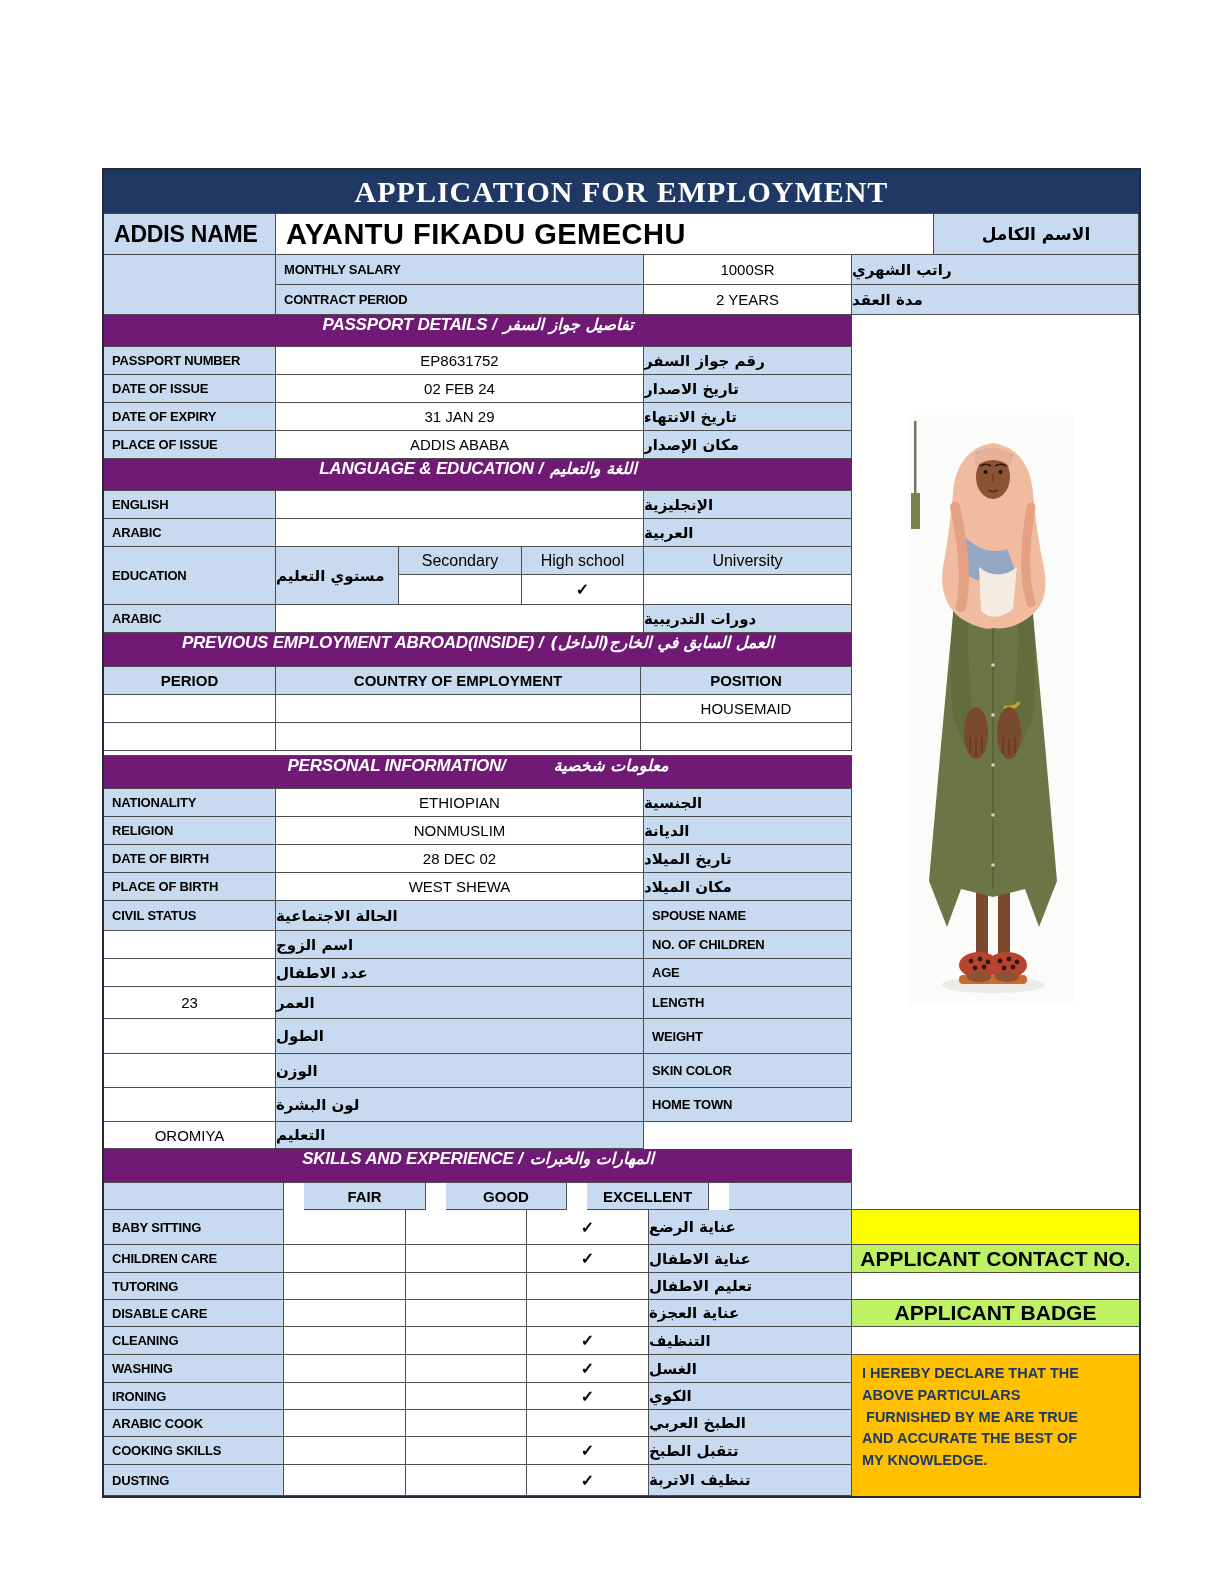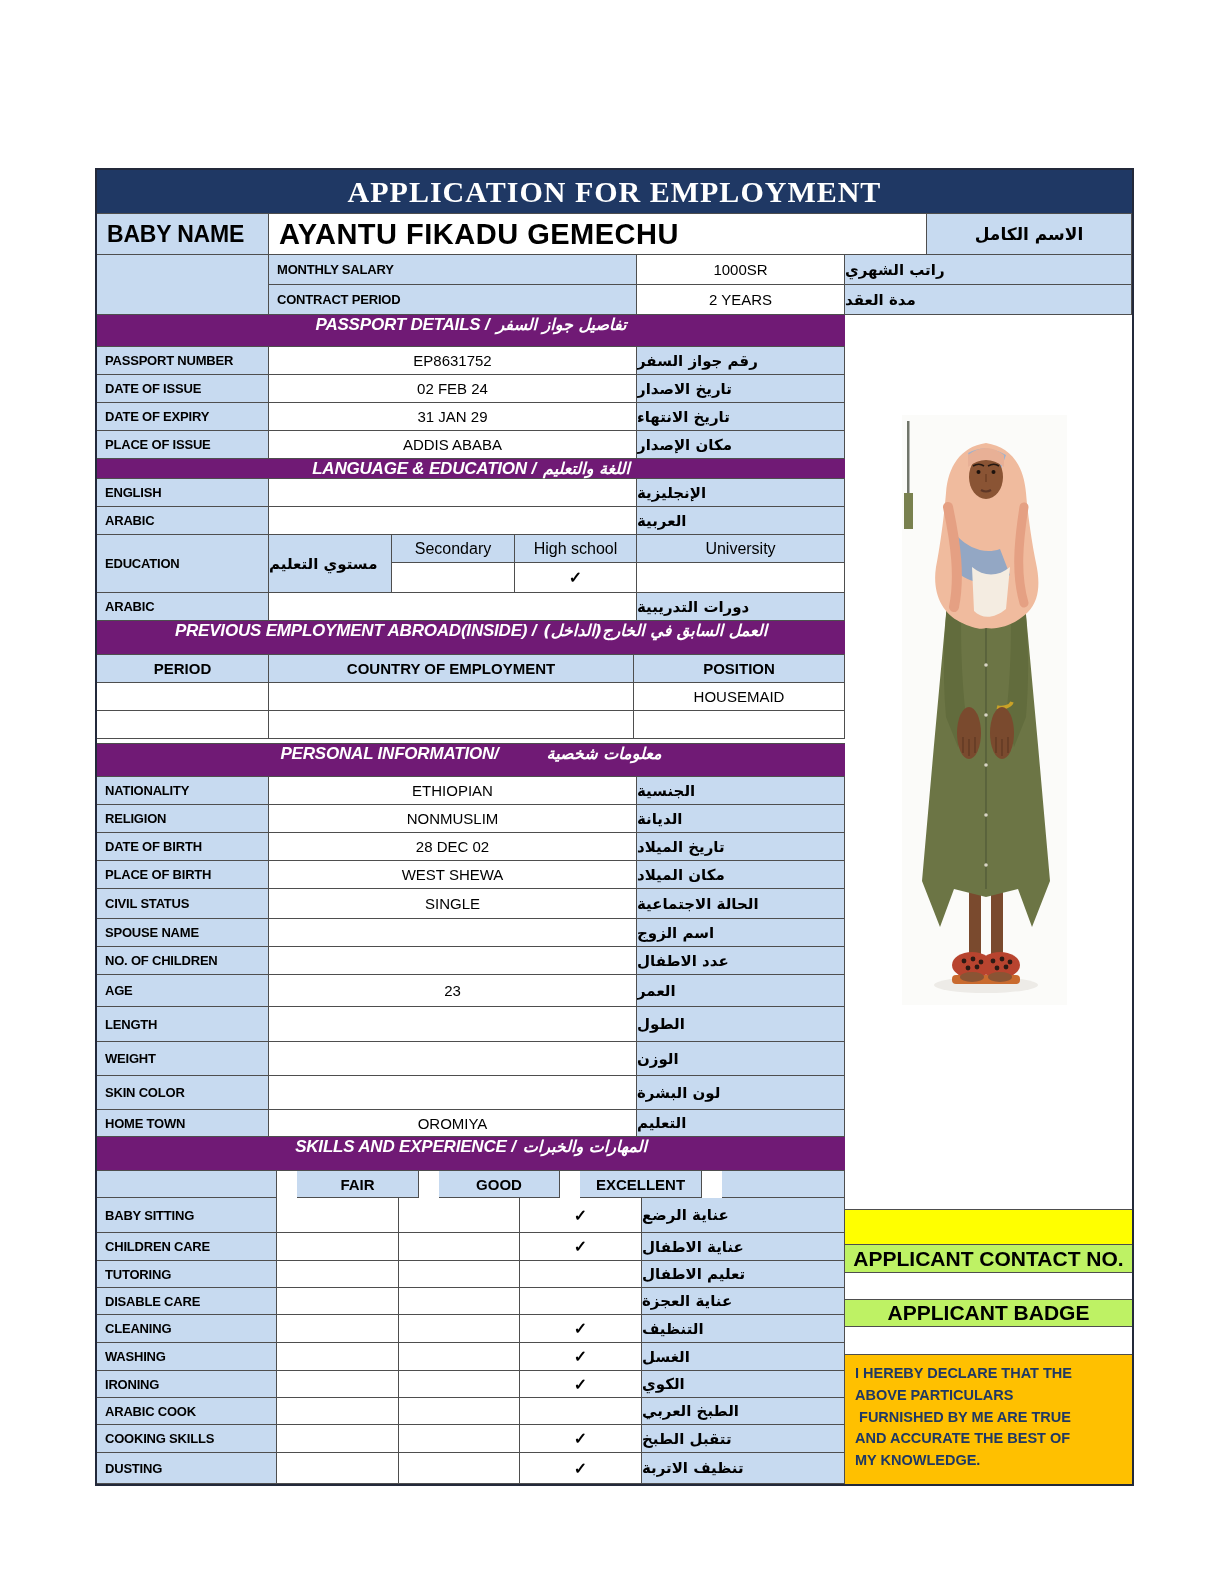--- a/index.html
+++ b/index.html
@@ -2,21 +2,21 @@
 <html><head>
 <meta charset="utf-8">
 <style>
   html,body{margin:0;padding:0;}
   body{
     width:1224px;height:1584px;background:#ffffff;position:relative;
     font-family:"Liberation Sans",sans-serif;color:#000;
     -webkit-font-smoothing:antialiased;
   }
   .form{
-    position:absolute;left:95px;top:168px;width:1039px;box-sizing:border-box;
+    position:absolute;left:102px;top:168px;width:1039px;box-sizing:border-box;
     border:2px solid #23293a;background:#fff;
   }
   
   .cell{box-sizing:border-box;border-right:1px solid #4e4e4e;border-bottom:1px solid #4e4e4e;
         display:flex;align-items:center;overflow:hidden;}
   .lbl{background:#C7DAF0;font-weight:bold;font-size:13px;padding-left:8px;letter-spacing:-0.2px;}
   .val{background:#ffffff;justify-content:center;font-size:15px;}
   .ar{background:#C7DAF0;justify-content:flex-end;padding-right:10px;
       font-family:"DejaVu Sans",sans-serif;font-weight:bold;font-size:15px;direction:rtl;}
   .blue{background:#C7DAF0;}
@@ -75,21 +75,21 @@
 </head>
 <body>
 
 <div class="form">
 
   <div class="title-bar">
     <span>APPLICATION FOR EMPLOYMENT</span>
   </div>
 
   <div class="fullname-row">
-    <div class="cell lbl biglbl">BABY NAME</div>
+    <div class="cell lbl biglbl">ADDIS NAME</div>
     <div class="cell name-cell">AYANTU FIKADU GEMECHU</div>
     <div class="cell ar bigar">الاسم الكامل</div>
   </div>
 
   <div class="toprows">
     <div class="cell lbl">MONTHLY SALARY</div>
     <div class="cell val">1000SR</div>
     <div class="cell ar">راتب الشهري</div>
     <div class="cell blue" style="grid-row:1/3;"></div>
     <div class="cell lbl">CONTRACT PERIOD</div>
@@ -113,21 +113,21 @@
         <div class="cell val">02 FEB 24</div>
         <div class="cell ar">تاريخ الاصدار</div>
         <div class="cell lbl">DATE OF EXPIRY</div>
         <div class="cell val">31 JAN 29</div>
         <div class="cell ar">تاريخ الانتهاء</div>
         <div class="cell lbl">PLACE OF ISSUE</div>
         <div class="cell val">ADDIS ABABA</div>
         <div class="cell ar">مكان الإصدار</div>
       </div>
 
-      <div class="secbar" style="height:20px;">
+      <div class="secbar" style="height:32px;">
         <span class="en">LANGUAGE &amp; EDUCATION /</span>
         <span class="arab">اللغة والتعليم</span>
       </div>
       <div class="grid3">
         <div class="cell lbl">ENGLISH</div>
         <div class="cell val"></div>
         <div class="cell ar">الإنجليزية</div>
         <div class="cell lbl">ARABIC</div>
         <div class="cell val"></div>
         <div class="cell ar">العربية</div>
@@ -176,21 +176,20 @@
         <div class="cell lbl">RELIGION</div>
         <div class="cell val">NONMUSLIM</div>
         <div class="cell ar">الديانة</div>
         <div class="cell lbl">DATE OF BIRTH</div>
         <div class="cell val">28 DEC 02</div>
         <div class="cell ar">تاريخ الميلاد</div>
         <div class="cell lbl">PLACE OF BIRTH</div>
         <div class="cell val">WEST SHEWA</div>
         <div class="cell ar">مكان الميلاد</div>
         <div class="cell lbl">CIVIL STATUS</div>
-        <div class="cell val">SINGLE</div>
         <div class="cell ar">الحالة الاجتماعية</div>
         <div class="cell lbl">SPOUSE NAME</div>
         <div class="cell val"></div>
         <div class="cell ar">اسم الزوج</div>
         <div class="cell lbl">NO. OF CHILDREN</div>
         <div class="cell val"></div>
         <div class="cell ar">عدد الاطفال</div>
         <div class="cell lbl">AGE</div>
         <div class="cell val">23</div>
         <div class="cell ar">العمر</div>

